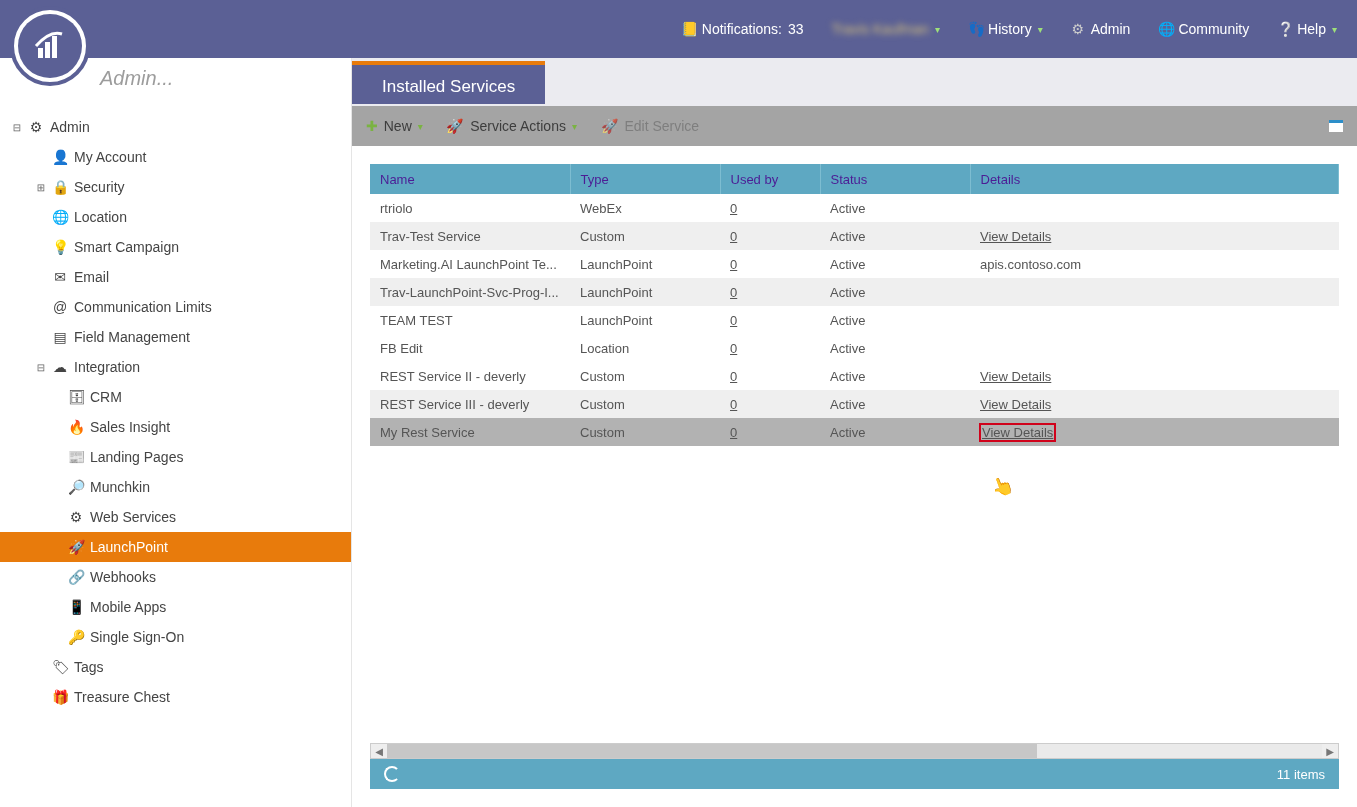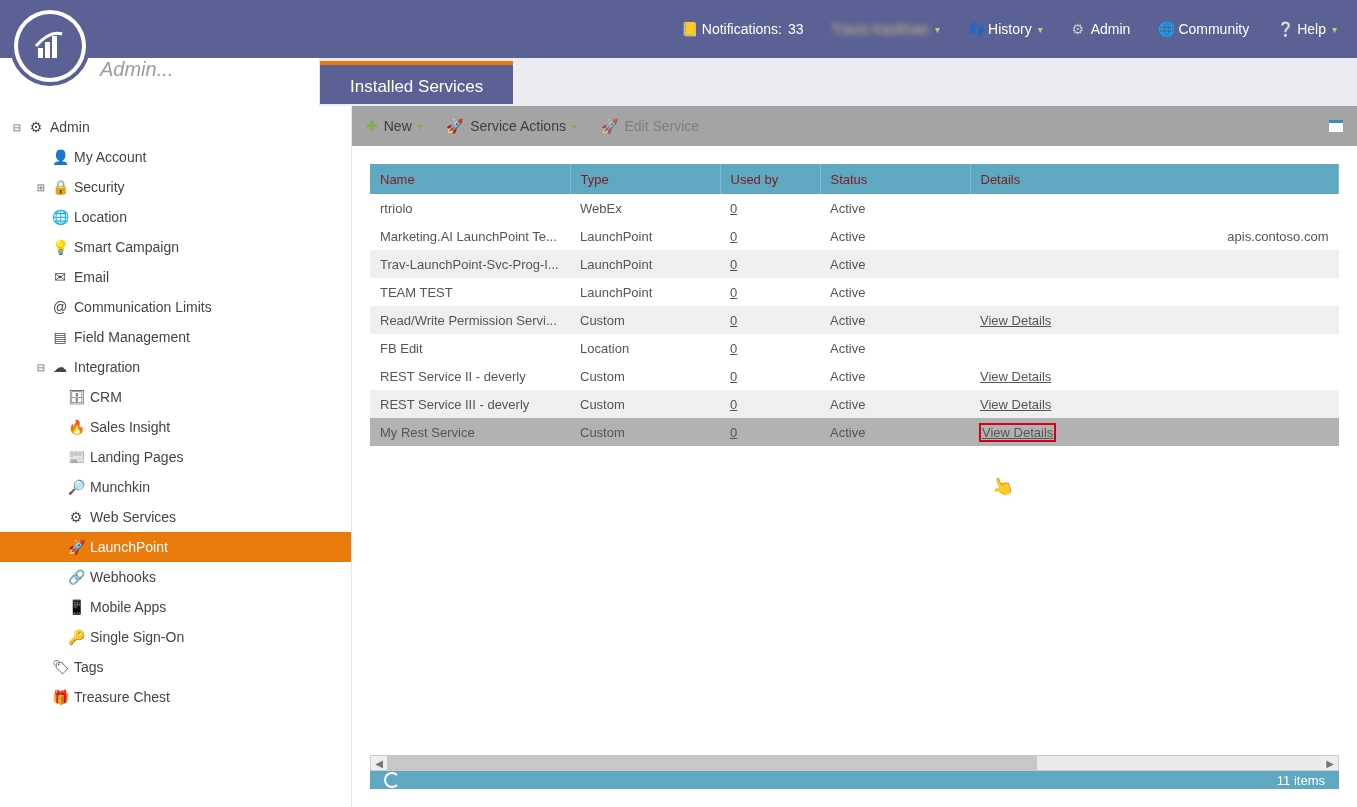--- a/index.html
+++ b/index.html
@@ -58,25 +58,25 @@
   .blurred { filter: blur(3px); color: #d4c07c; }
   .nav-icon { display: inline-block; width: 14px; text-align: center; }
 
   
   .secondrow {
     display: flex;
     height: 48px;
     background: #fff;
   }
   .breadcrumb-area {
-    width: 320px;
+    width: 352px;
     border-right: 1px solid #e5e5e5;
     padding: 0 10px 0 100px;
     display: flex;
-    align-items: flex-start;
+    align-items: center;
     font-size: 20px;
     color: #9c9c9c;
     font-style: italic;
     padding-bottom: 8px;
   }
   .tab-area { flex: 1; background: #ebebf0; display: flex; align-items: center; }
   .active-tab {
     background: #5b6095;
     color: #fff;
     font-size: 17px;
@@ -148,21 +148,21 @@
     flex-direction: column;
   }
   .data-table {
     width: 100%;
     border-collapse: collapse;
     table-layout: fixed;
     font-size: 13px;
   }
   .data-table thead th {
     background: #5ea8c2;
-    color: #7f1d1d;
+    color: #4c1d95;
     font-weight: 400;
     text-align: left;
     height: 30px;
     padding: 0 10px;
     border-right: 1px solid #7dbdd1;
   }
   .data-table tbody td {
     height: 28px;
     padding: 0 10px;
     color: #555;
@@ -196,21 +196,21 @@
     color: #777; font-size: 10px; background: #eee;
   }
   .hscroll-thumb {
     height: 100%;
     background: #c7c7c7;
     flex: 0 0 650px;
   }
   .hscroll-spacer { flex: 1; background: #e0e0e0; }
 
   .statusbar {
-    height: 18px;
+    height: 30px;
     background: #5ea8c2;
     color: #fff;
     display: flex;
     align-items: center;
     padding: 0 14px;
     margin: 0 18px 18px 18px;
     font-size: 13px;
   }
   .statusbar .refresh-icon {
     width: 16px; height: 16px; border: 2px solid #fff; border-radius: 50%;
@@ -421,47 +421,47 @@
           </tr>
         </thead>
         <tbody id="grid-body">
             <tr class="even">
               <td>rtriolo</td>
               <td>WebEx</td>
               <td><span class="underlined">0</span></td>
               <td>Active</td>
               <td></td>
             </tr>
+            <tr class="odd">
+              <td>Trav-Test Service</td>
+              <td>Custom</td>
+              <td><span class="underlined">0</span></td>
+              <td>Active</td>
+              <td><span class="detail-link">View Details</span></td>
+            </tr>
             <tr class="even">
               <td>Marketing.AI LaunchPoint Te...</td>
               <td>LaunchPoint</td>
               <td><span class="underlined">0</span></td>
               <td>Active</td>
-              <td style="text-align: right;">apis.contoso.com</td>
+              <td style="text-align: left;">apis.contoso.com</td>
             </tr>
             <tr class="odd">
               <td>Trav-LaunchPoint-Svc-Prog-I...</td>
               <td>LaunchPoint</td>
               <td><span class="underlined">0</span></td>
               <td>Active</td>
               <td></td>
             </tr>
             <tr class="even">
               <td>TEAM TEST</td>
               <td>LaunchPoint</td>
               <td><span class="underlined">0</span></td>
               <td>Active</td>
               <td></td>
-            </tr>
-            <tr class="odd">
-              <td>Read/Write Permission Servi...</td>
-              <td>Custom</td>
-              <td><span class="underlined">0</span></td>
-              <td>Active</td>
-              <td><span class="detail-link">View Details</span></td>
             </tr>
             <tr class="even">
               <td>FB Edit</td>
               <td>Location</td>
               <td><span class="underlined">0</span></td>
               <td>Active</td>
               <td></td>
             </tr>
             <tr class="even">
               <td>REST Service II - deverly</td>

